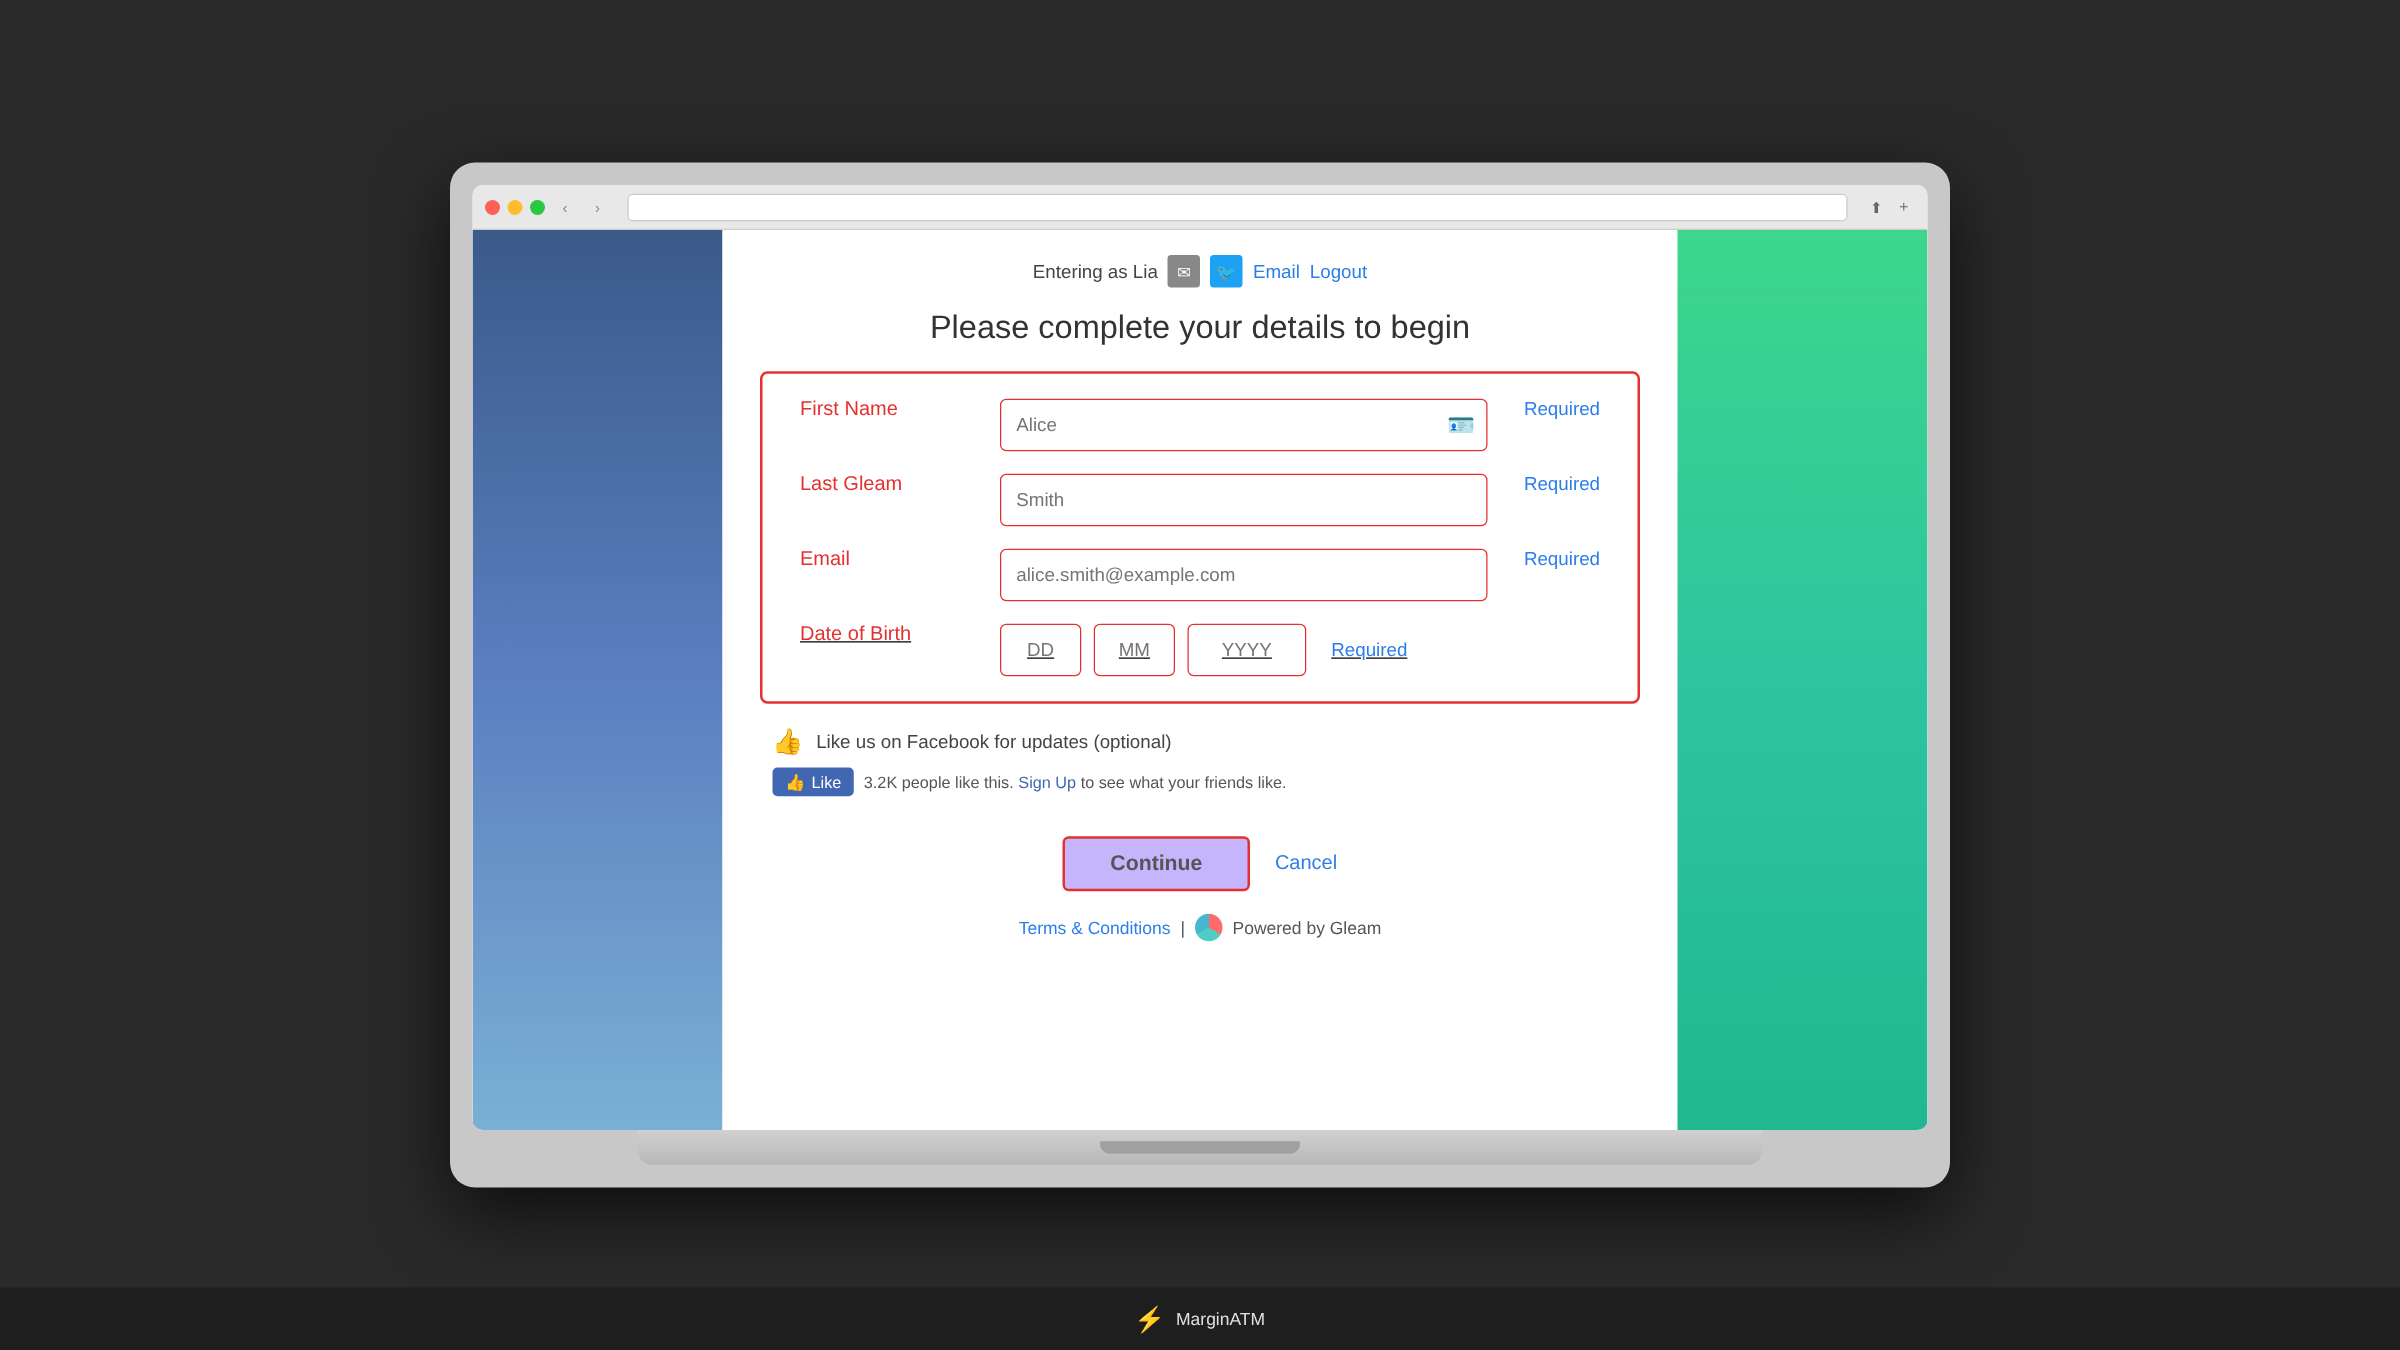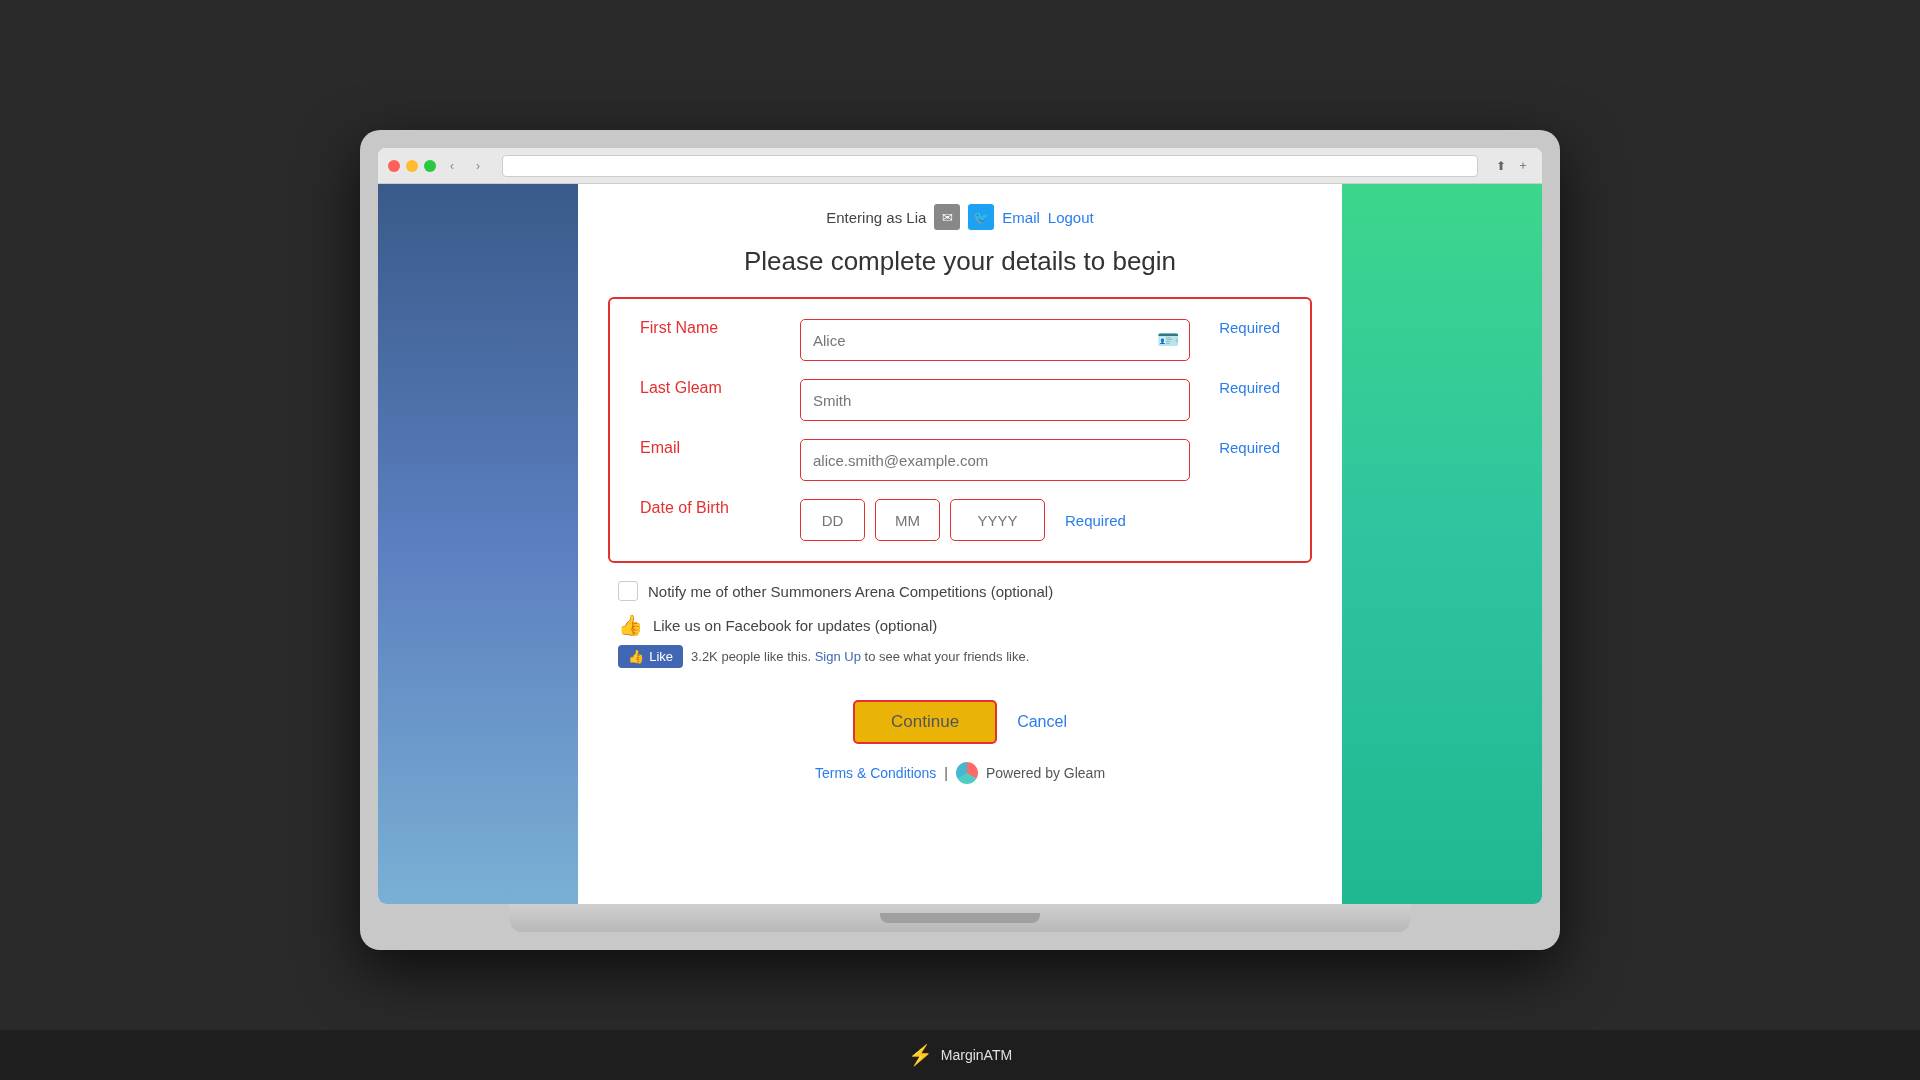--- a/index.html
+++ b/index.html
@@ -167,21 +167,21 @@
       width: 100%;
       max-width: 740px;
       margin-bottom: 18px;
     }
 
     .form-row {
       display: flex;
       align-items: flex-start;
       margin-bottom: 18px;
     }
-    .form-row:last-child { margin-bottom: 0; }
+    .form-row:last-child { margin-bottom: 0; text-decoration: underline; }
 
     .field-label {
       width: 160px;
       color: #e53030;
       font-size: 16px;
       flex-shrink: 0;
     }
 
     .field-input-wrap {
       flex: 1;
@@ -324,28 +324,28 @@
 
     
     .button-row {
       display: flex;
       align-items: center;
       gap: 20px;
       margin-bottom: 18px;
     }
 
     .continue-btn {
-      background: #eab308;
+      background: #c4b5fd;
       color: #555;
       border: 2.5px solid #e53030;
       border-radius: 5px;
       padding: 10px 36px;
       font-size: 17px;
       cursor: pointer;
-      font-weight: 400;
+      font-weight: 700;
     }
 
     .cancel-link {
       color: #2b7de9;
       font-size: 16px;
       text-decoration: none;
       cursor: pointer;
     }
 
     
@@ -478,24 +478,20 @@
               <input type="text" class="dob-input dob-input-mm" placeholder="MM" style="">
               <input type="text" class="dob-input dob-input-yyyy" placeholder="YYYY" style="">
               <div class="field-required" style="margin-left:10px; color:#2b7de9; font-size:15px; display:flex; align-items:center;">Required</div>
             </div>
           </div>
 
         </div>
 
         <div class="extras-section">
 
-          <div class="checkbox-row">
-            <div class="checkbox"></div>
-            <span class="checkbox-label">Notify me of other Summoners Arena Competitions (optional)</span>
-          </div>
 
           <div class="fb-like-row">
             <span class="thumb-icon">👍</span>
             <span class="facebook-label">Like us on Facebook for updates (optional)</span>
           </div>
 
           <div class="fb-like-widget">
             <button class="fb-like-btn">
               <span class="fb-thumb">👍</span>
               <span>Like</span>

